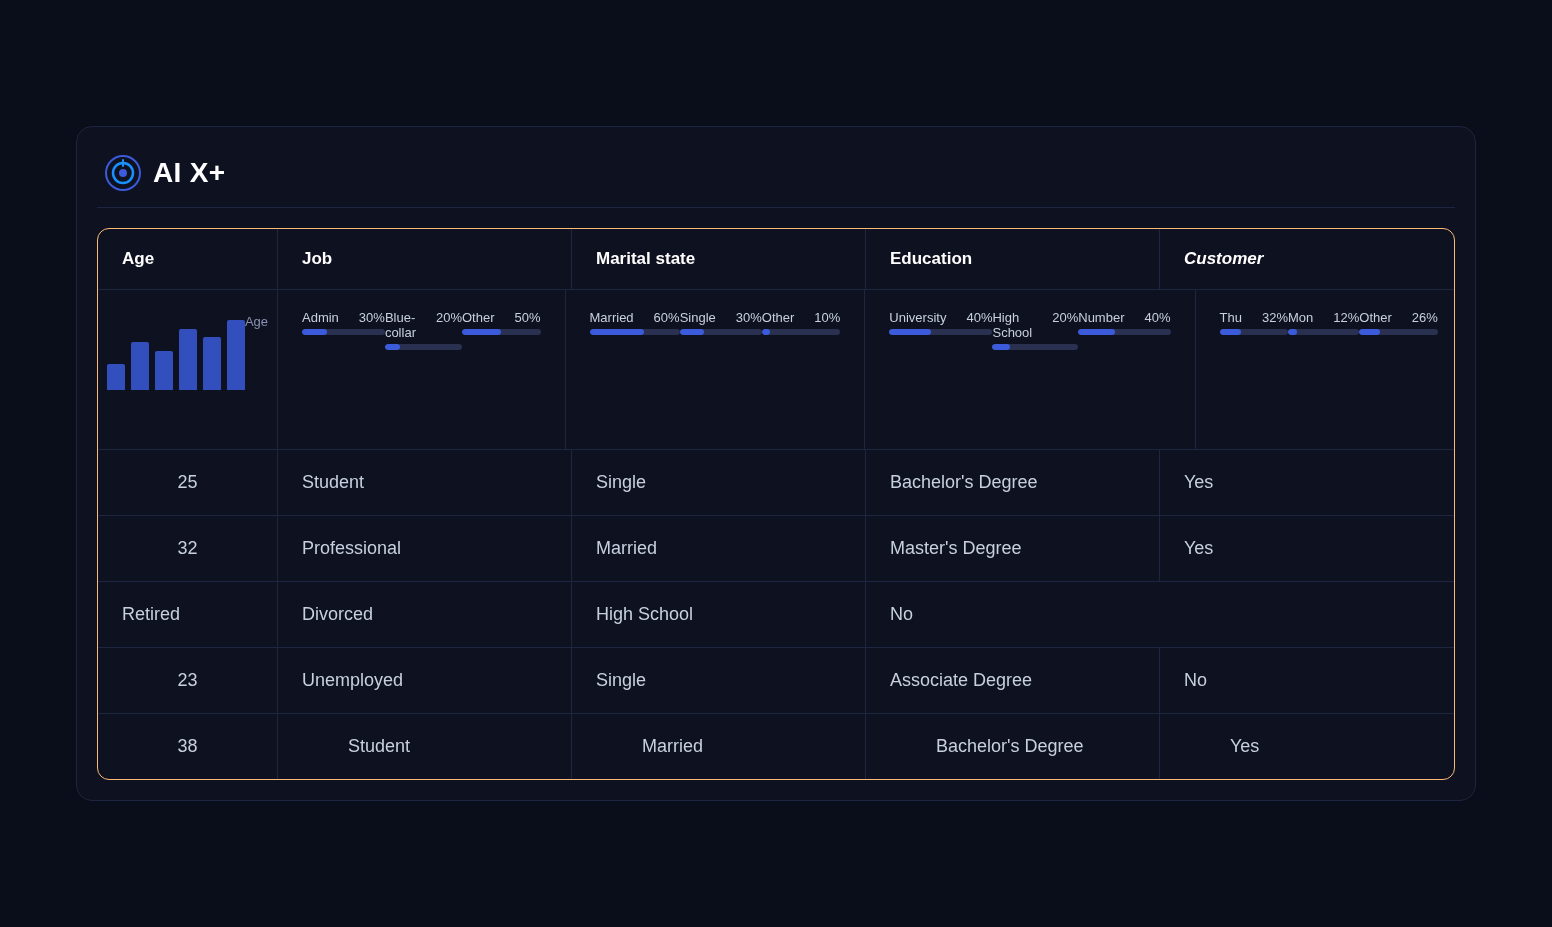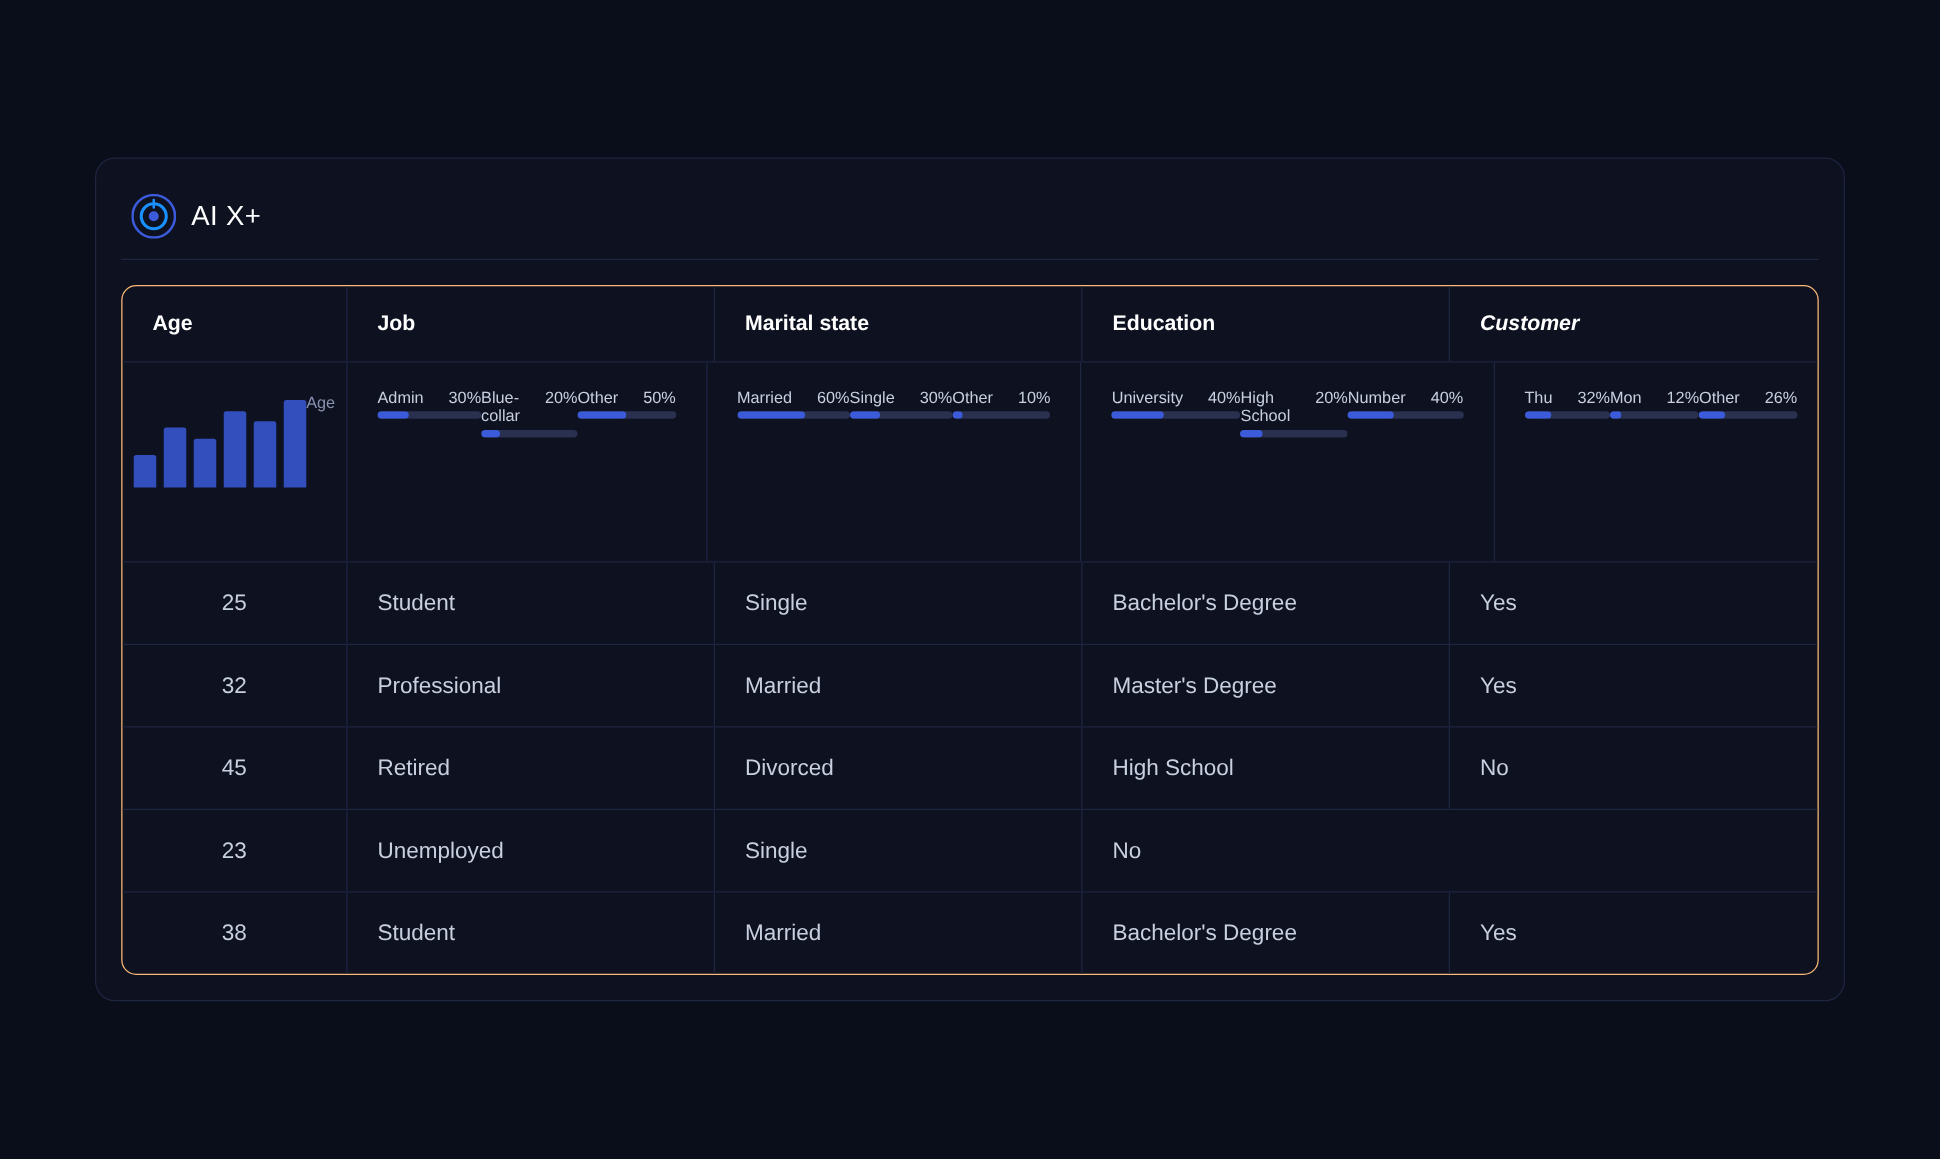--- a/index.html
+++ b/index.html
@@ -25,22 +25,22 @@
       padding: 8px 0 16px 8px;
       border-bottom: 1px solid #1e2540;
       margin-bottom: 20px;
     }
     .logo-icon {
       width: 36px;
       height: 36px;
     }
     .brand-name {
       color: #ffffff;
-      font-size: 22px;
-      font-weight: 400;
+      font-size: 28px;
+      font-weight: 700;
       letter-spacing: 0.3px;
     }
     .table-container {
       border: 1px solid #fdba74;
       border-radius: 12px;
       overflow: hidden;
     }
     .table-wrapper {
       width: 100%;
     }
@@ -127,21 +127,21 @@
       background: #3b5bdb;
       border-radius: 3px;
     }
 
     
     .data-row {
       display: grid;
       grid-template-columns: 180px 1fr 1fr 1fr 1fr;
       border-bottom: 1px solid #1e2540;
     }
-    .data-row:last-child { border-bottom: none; }
+    .data-row:last-child { border-bottom: none; gap: 46px; }
     .data-cell {
       padding: 22px 24px;
       color: #c8d0e0;
       font-size: 18px;
       border-right: 1px solid #1e2540;
       display: flex;
       align-items: center;
     }
     .data-cell:last-child { border-right: none; }
     .data-cell.center { justify-content: center; }
@@ -316,30 +316,30 @@
       <div class="data-cell">Yes</div>
     </div>
           <div class="data-row">
       <div class="data-cell center">32</div>
       <div class="data-cell">Professional</div>
       <div class="data-cell">Married</div>
       <div class="data-cell">Master's Degree</div>
       <div class="data-cell">Yes</div>
     </div>
           <div class="data-row">
-      <div class="data-cell center">45</div>
       <div class="data-cell">Retired</div>
       <div class="data-cell">Divorced</div>
       <div class="data-cell">High School</div>
       <div class="data-cell">No</div>
     </div>
           <div class="data-row">
       <div class="data-cell center">23</div>
       <div class="data-cell">Unemployed</div>
       <div class="data-cell">Single</div>
+      <div class="data-cell">Associate Degree</div>
       <div class="data-cell">No</div>
     </div>
           <div class="data-row">
       <div class="data-cell center">38</div>
       <div class="data-cell">Student</div>
       <div class="data-cell">Married</div>
       <div class="data-cell">Bachelor's Degree</div>
       <div class="data-cell">Yes</div>
     </div>
         </div>

